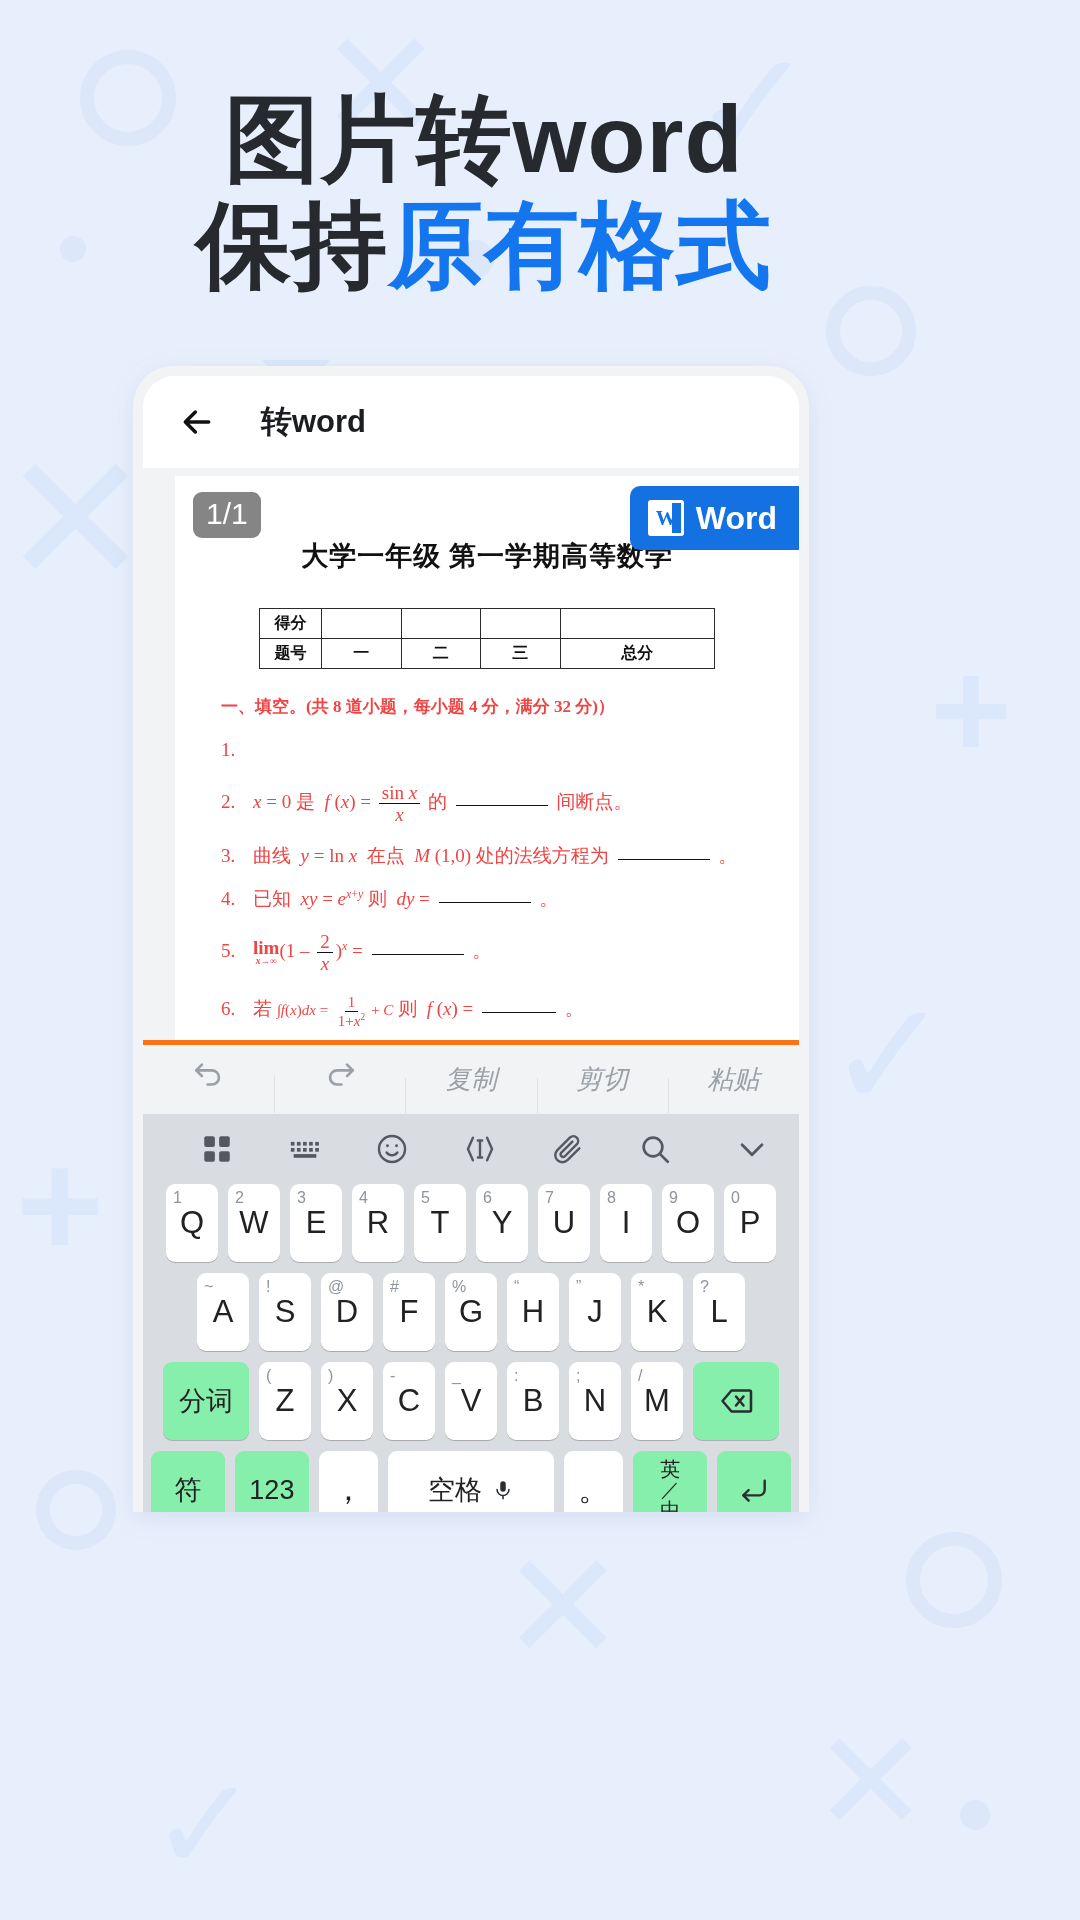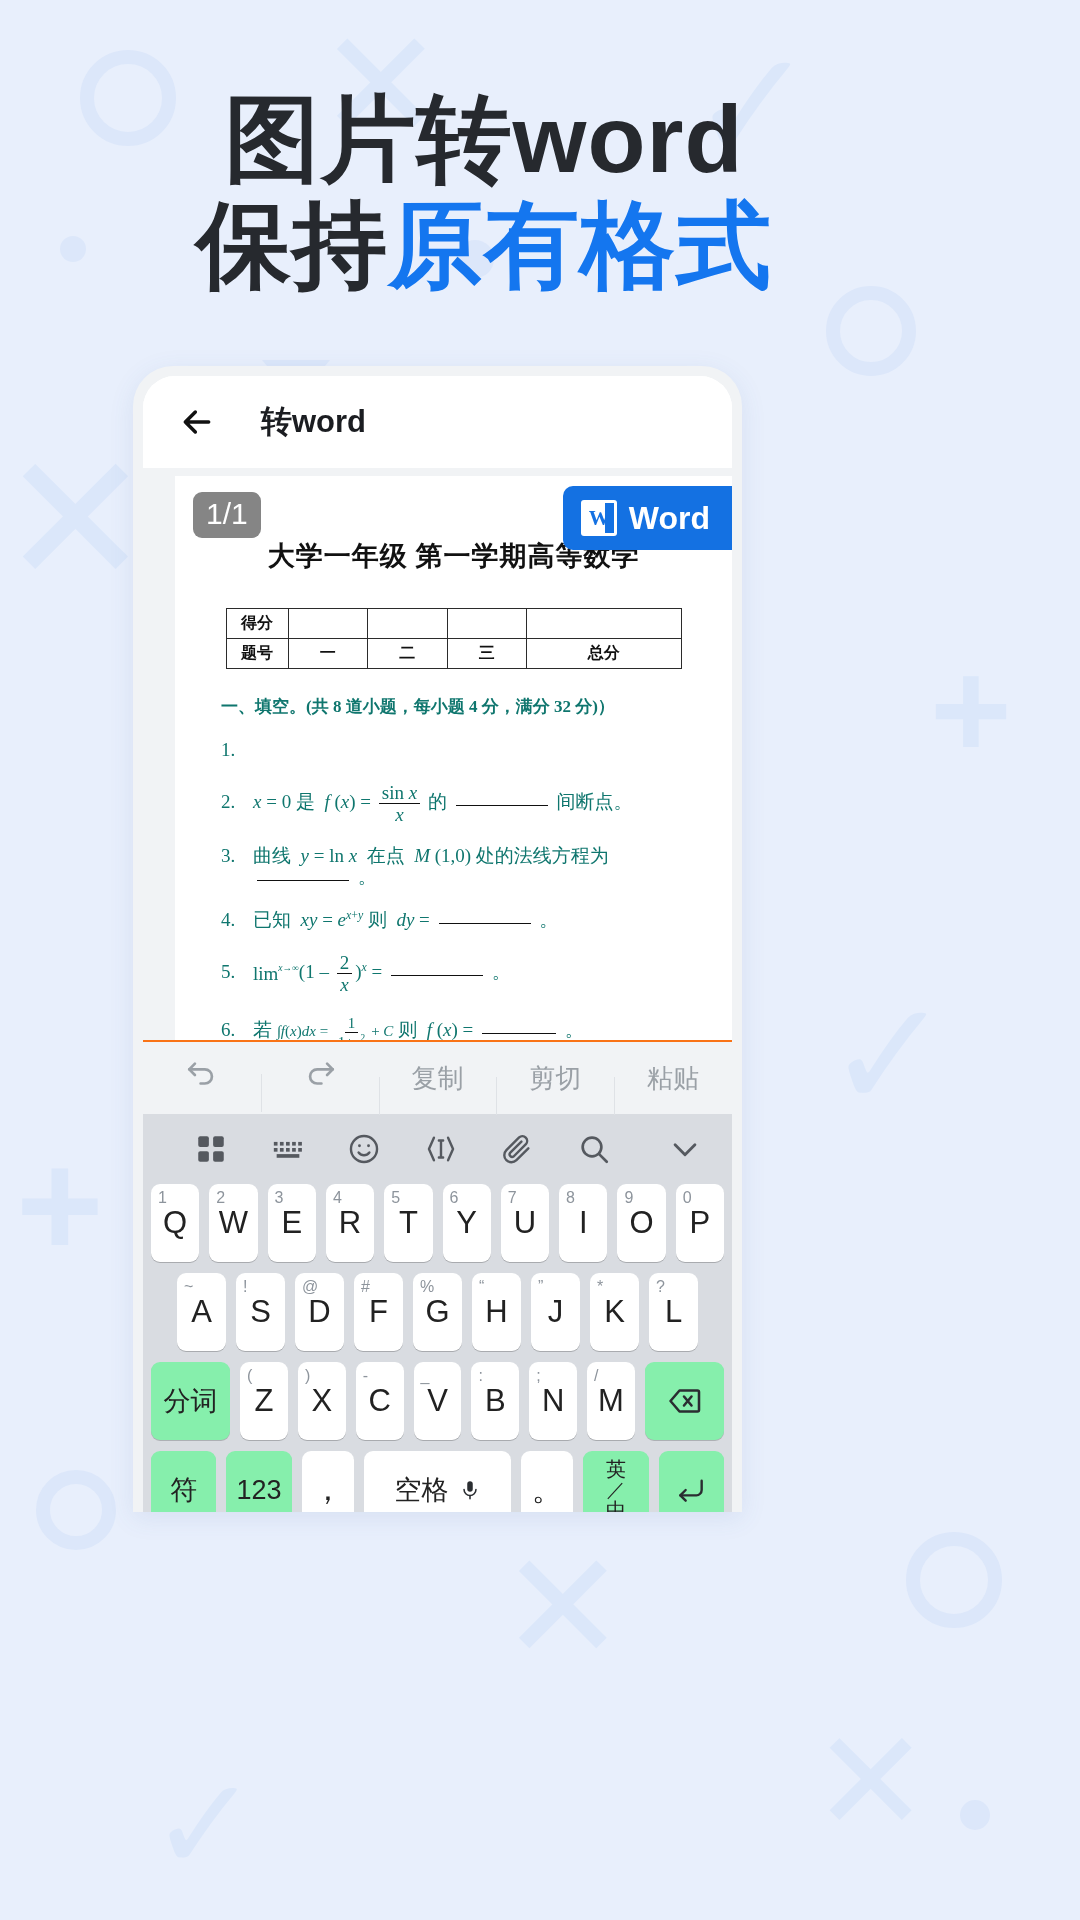--- a/index.html
+++ b/index.html
@@ -54,21 +54,21 @@
     letter-spacing: 1px;
     line-height: 1.12;
     white-space: nowrap;
   }
   .hl-blue { color: #1476ef; }
 
   
   #phone {
     position: absolute;
     left: 133px; top: 366px;
-    width: 609px; height: 1146px;
+    width: 676px; height: 1146px;
     background: #f1f3f5;
     border-radius: 40px 40px 0 0;
     padding: 10px 10px 0 10px;
     z-index: 3;
     box-shadow: 0 6px 26px rgba(70,100,160,.10);
   }
   #phone-screen {
     width: 100%; height: 100%;
     background: #ffffff;
     border-radius: 32px 32px 0 0;
@@ -183,21 +183,21 @@
     font-weight: 700;
     text-align: center;
     color: #111;
   }
   #exam-table td.hcol { width: 62px; }
 
   
   #q-section {
     padding: 26px 30px 0 46px;
     font-family: "Liberation Serif", "DejaVu Serif", serif;
-    color: #0f766e;
+    color: #ef4444;
   }
   #q-head {
     font-size: 17px;
     font-weight: 700;
     margin-bottom: 6px;
   }
   .qrow {
     display: flex;
     align-items: baseline;
     font-size: 19px;
@@ -228,32 +228,36 @@
   .frac .den { padding: 1px 3px 0 3px; }
   .cursor {
     display: inline-block;
     width: 2px; height: 24px;
     background: #1b79e8;
     vertical-align: -4px;
     margin-left: 2px;
   }
   .lim {
     display: inline-flex;
+    flex-direction: column;
+    align-items: center;
     vertical-align: middle;
     line-height: 1;
+    font-weight: bold;
   }
   .lim .lsub { font-size: .5em; }
 
   
   #edit-toolbar {
     height: 74px;
     background: #f1f3f5;
     display: flex;
     align-items: center;
-    border-top: 2px solid #f97316;
+    border-top: 5px solid #f97316;
+    font-style: italic;
   }
   .tb-item {
     flex: 1;
     text-align: center;
     font-size: 26px;
     color: #9aa0a6;
     position: relative;
   }
   .tb-item + .tb-item::before {
     content: "";

